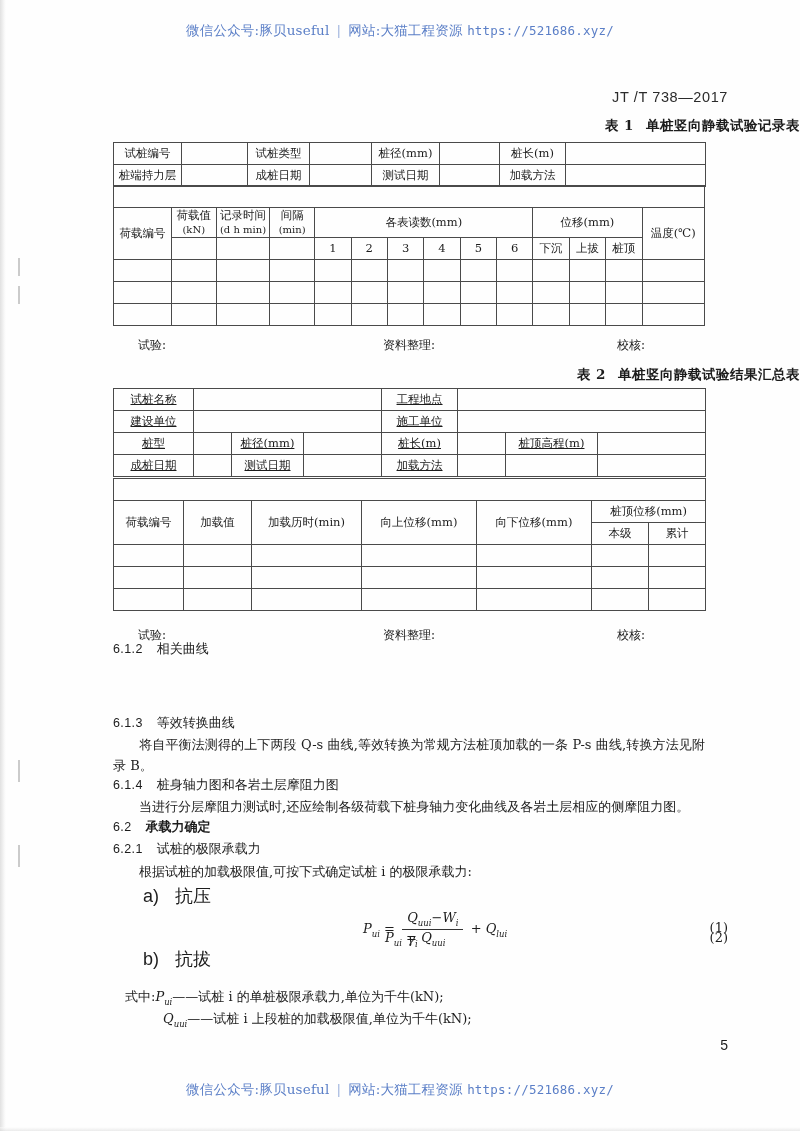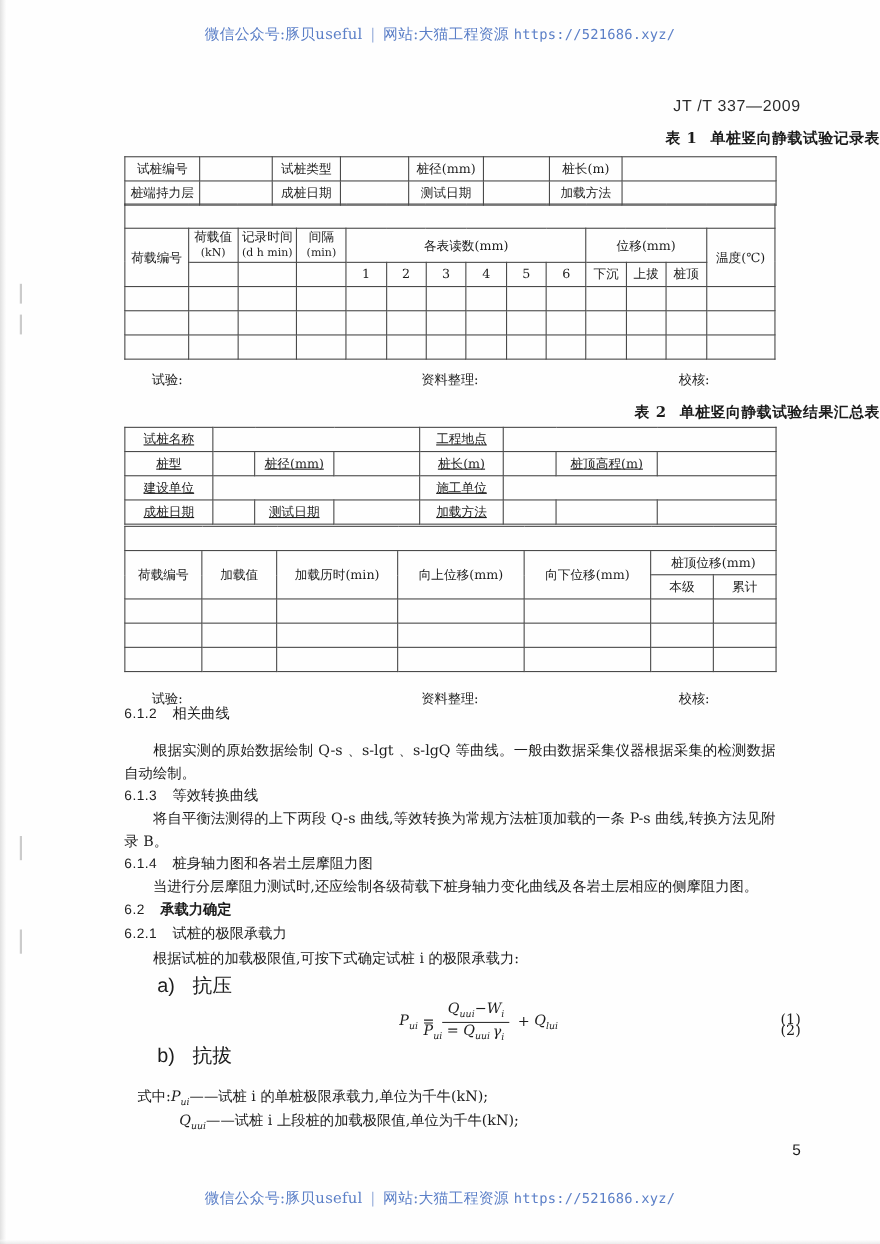--- a/index.html
+++ b/index.html
@@ -175,21 +175,21 @@
   .formula .eqno {
     position: absolute;
     right: 72px;
     font-style: normal;
     font-family: "DejaVu Serif", "Liberation Serif", serif;
   }
   sub { font-size: 8.5px; font-style: italic; }
   .frac {
     display: inline-block;
     vertical-align: middle;
-    text-align: right;
+    text-align: left;
     margin: 0 3px;
   }
   .frac .num-part { display: block; padding: 0 5px 1px 5px; }
   .frac .den-part { display: block; padding: 1px 5px 0 5px; border-top: 1px solid #333; }
 
   .legend {
     position: absolute;
     font-size: 13px;
     white-space: nowrap;
     margin-left: 12px;
@@ -213,21 +213,21 @@
   <div class="scan-edge-bottom"></div>
   <div class="margin-tick" style="left:18px;top:258px;height:18px;"></div>
   <div class="margin-tick" style="left:18px;top:286px;height:18px;"></div>
   <div class="margin-tick" style="left:18px;top:760px;height:22px;"></div>
   <div class="margin-tick" style="left:18px;top:845px;height:22px;"></div>
 
   <div class="watermark watermark-top">
     <span>微信公众号:</span><span>豚贝useful</span><span class="sep">|</span><span>网站:</span><span>大猫工程资源</span>&nbsp;<span class="url">https://521686.xyz/</span>
   </div>
 
-  <div class="doc-code">JT /T 337—2009</div>
+  <div class="doc-code">JT /T 738—2017</div>
 
   <div class="tbl-title" style="top:117px;">
     <span class="num">表 1</span><span>单桩竖向静载试验记录表</span>
   </div>
 
   <table class="doc" style="left:113px;top:142px;width:592px;">
     <colgroup>
       <col style="width:68px">
         <col style="width:66px">
         <col style="width:62px">
@@ -387,34 +387,34 @@
         <col style="width:108px">
     </colgroup>
     <tbody>
       <tr class="outer-top">
         <td>试桩名称</td>
         <td colspan="3" class="blank"></td>
         <td>工程地点</td>
         <td colspan="3" class="blank"></td>
       </tr>
       <tr>
-        <td>桩型</td>
-        <td class="blank"></td>
-        <td>桩径(mm)</td>
-        <td class="blank"></td>
-        <td>桩长(m)</td>
-        <td class="blank"></td>
-        <td>桩顶高程(m)</td>
-        <td class="blank"></td>
-      </tr>
-      <tr>
         <td>建设单位</td>
         <td colspan="3" class="blank"></td>
         <td>施工单位</td>
         <td colspan="3" class="blank"></td>
+      </tr>
+      <tr>
+        <td>桩型</td>
+        <td class="blank"></td>
+        <td>桩径(mm)</td>
+        <td class="blank"></td>
+        <td>桩长(m)</td>
+        <td class="blank"></td>
+        <td>桩顶高程(m)</td>
+        <td class="blank"></td>
       </tr>
       <tr>
         <td>成桩日期</td>
         <td class="blank"></td>
         <td>测试日期</td>
         <td class="blank"></td>
         <td>加载方法</td>
         <td class="blank"></td>
         <td class="blank"></td>
         <td class="blank"></td>
@@ -480,23 +480,20 @@
 
   <div class="sig-row" style="top:627px;">
     <span class="sig-a">试验:</span>
     <span class="sig-b">资料整理:</span>
     <span class="sig-c">校核:</span>
   </div>
 
   <div class="sec-head plain" style="left:113px;top:640px;">
     <span class="no">6.1.2</span><span class="txt">相关曲线</span>
   </div>
-  <div class="para" style="left:113px;top:672px;width:592px;">
-    <span class="ind"></span><span>根据实测的原始数据绘制 Q-s 、s-lgt 、s-lgQ 等曲线。一般由数据采集仪器根据采集的检测数据自动绘制。</span>
-  </div>
 
   <div class="sec-head plain" style="left:113px;top:714px;">
     <span class="no">6.1.3</span><span class="txt">等效转换曲线</span>
   </div>
   <div class="para" style="left:113px;top:734px;width:592px;">
     <span class="ind"></span><span>将自平衡法测得的上下两段 Q-s 曲线,等效转换为常规方法桩顶加载的一条 P-s 曲线,转换方法见附录 B。</span>
   </div>
 
   <div class="sec-head plain" style="left:113px;top:776px;">
     <span class="no">6.1.4</span><span class="txt">桩身轴力图和各岩土层摩阻力图</span>

